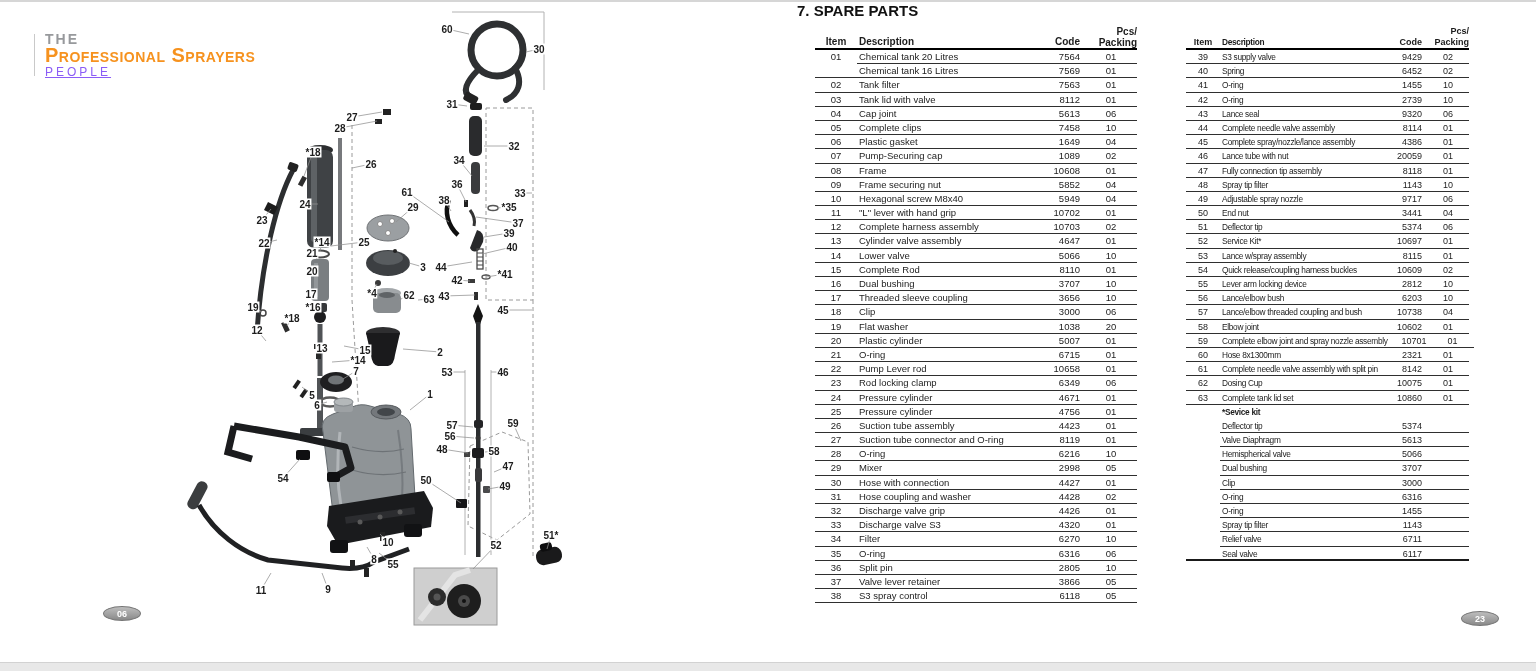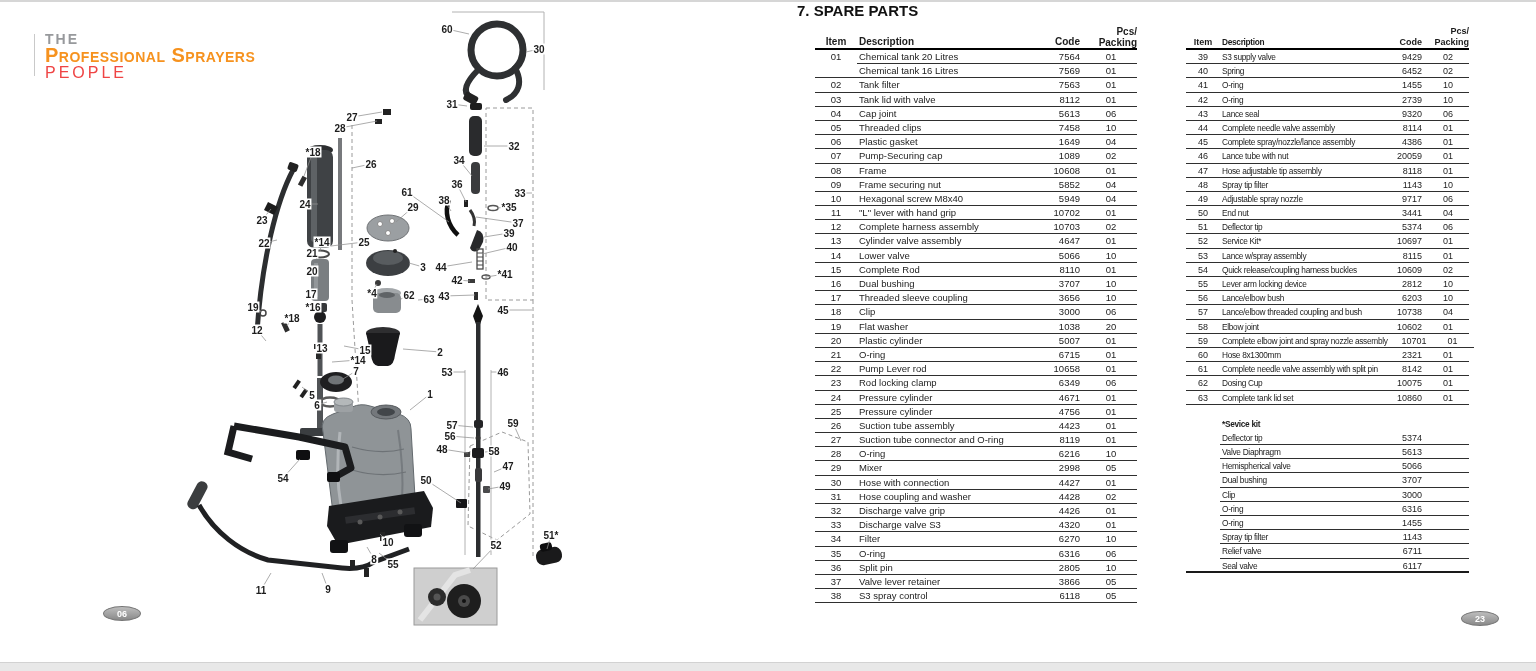--- a/index.html
+++ b/index.html
@@ -10,21 +10,21 @@
   
   .logo-wrap{position:absolute;left:22px;top:30px;display:flex;align-items:flex-start;}
   .logo-box{width:92px;height:58px;border:2px solid #c7c7c7;border-radius:16px;background:#fff;padding:3px;box-sizing:border-box;}
   .logo-orange{width:100%;height:100%;background:#F6921E;border-radius:11px;display:flex;align-items:center;justify-content:center;}
   .logo-keyline{border:2px solid #fff;border-radius:8px;padding:0 9px;display:flex;align-items:center;justify-content:center;}
   .logo-abbr{color:#fff;font-weight:bold;font-size:25px;letter-spacing:1px;line-height:34px;}
   .logo-divider{width:1px;height:42px;background:#c9c9c9;margin:4px 10px 0 12px;}
   .brand-text{padding-top:4px;}
   .brand-the{font-size:14px;color:#97999c;letter-spacing:2px;font-weight:bold;line-height:11px;}
   .brand-name{font-size:20px;color:#F6921E;font-weight:bold;font-variant:small-caps;letter-spacing:0.5px;line-height:21px;}
-  .brand-people{font-size:16px;color:#ef4444;letter-spacing:3px;line-height:13px;}
+  .brand-people{font-size:12px;color:#8b5cf6;letter-spacing:3px;line-height:13px;text-decoration:underline;}
 
   
   #diagram{position:absolute;left:0;top:0;width:780px;height:660px;}
   #diagram svg{position:absolute;left:0;top:0;z-index:1;}
   .part-label{position:absolute;transform:translate(-50%,-50%);font-size:10px;font-weight:bold;
     color:#1d1d1d;background:#ffffff;padding:0 1px;line-height:11px;z-index:3;white-space:nowrap;}
   .dash{fill:none;stroke:#9a9a9a;stroke-width:1;stroke-dasharray:4 3;}
   .thin{fill:none;stroke:#b2b2b2;stroke-width:1;}
   .hose{fill:none;stroke:#2e3032;stroke-linecap:round;}
 
@@ -48,21 +48,21 @@
   .thead .pcs{display:flex;flex-direction:column;align-items:flex-end;line-height:11px;}
   .cell{height:14.2px;line-height:14.2px;white-space:nowrap;overflow:visible;border-bottom:1px solid #2f2f2f;box-sizing:border-box;}
   .item{text-align:center;}
   .desc{text-align:left;padding-left:2px;}
   .code{text-align:right;padding-right:5px;}
   .pcs{text-align:center;}
   #tbl-right .cell{font-size:9px;}
   #tbl-right .desc{font-size:8.3px;letter-spacing:-0.3px;}
   .trow.pb .item{border-bottom:none;}
   .trow.nb .cell{border-bottom:none;}
-  .trow.bold .desc{font-weight:bold;font-size:9px;letter-spacing:0;margin-top:12px;}
+  .trow.bold .desc{font-weight:bold;font-size:9px;letter-spacing:0;}
   .trow.thick .cell{border-bottom:2px solid #1a1a1a;}
 </style>
 </head>
 <body>
 
 <div class="top-rule"></div>
 
 <div class="logo-wrap">
   <div class="logo-divider"></div>
   <div class="brand-text">
@@ -377,21 +377,21 @@
         <div class="cell pcs">01</div>
       </div>
       <div class="trow">
         <div class="cell item">04</div>
         <div class="cell desc">Cap joint</div>
         <div class="cell code">5613</div>
         <div class="cell pcs">06</div>
       </div>
       <div class="trow">
         <div class="cell item">05</div>
-        <div class="cell desc">Threaded clips</div>
+        <div class="cell desc">Complete clips</div>
         <div class="cell code">7458</div>
         <div class="cell pcs">10</div>
       </div>
       <div class="trow">
         <div class="cell item">06</div>
         <div class="cell desc">Plastic gasket</div>
         <div class="cell code">1649</div>
         <div class="cell pcs">04</div>
       </div>
       <div class="trow">
@@ -643,21 +643,21 @@
         <div class="cell pcs">01</div>
       </div>
       <div class="trow">
         <div class="cell item">46</div>
         <div class="cell desc">Lance tube with nut</div>
         <div class="cell code">20059</div>
         <div class="cell pcs">01</div>
       </div>
       <div class="trow">
         <div class="cell item">47</div>
-        <div class="cell desc">Hose adjustable tip assembly</div>
+        <div class="cell desc">Fully connection tip assembly</div>
         <div class="cell code">8118</div>
         <div class="cell pcs">01</div>
       </div>
       <div class="trow">
         <div class="cell item">48</div>
         <div class="cell desc">Spray tip filter</div>
         <div class="cell code">1143</div>
         <div class="cell pcs">10</div>
       </div>
       <div class="trow">

